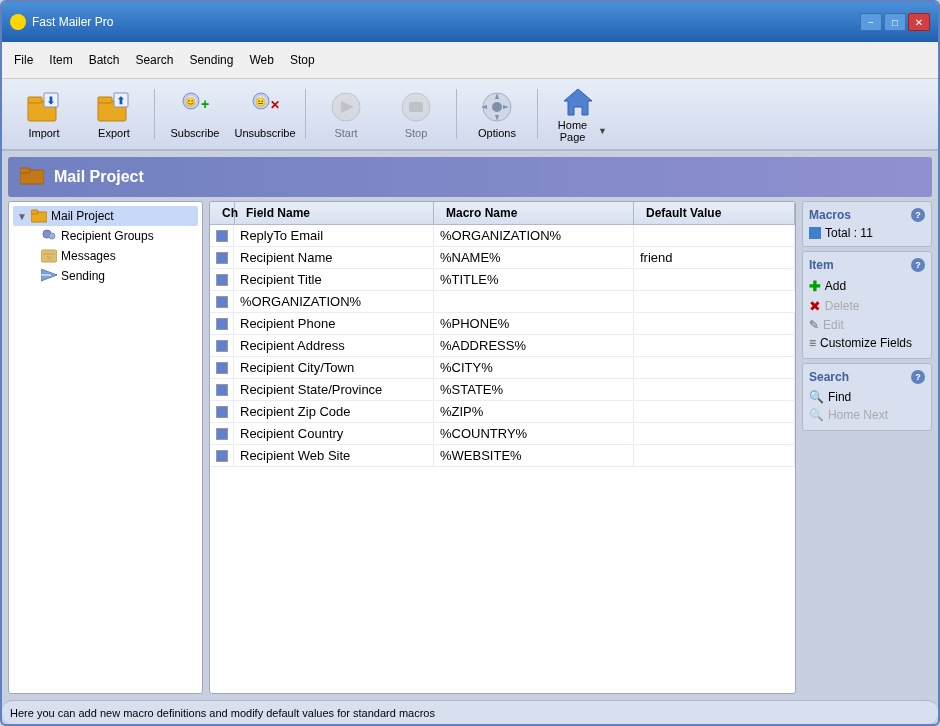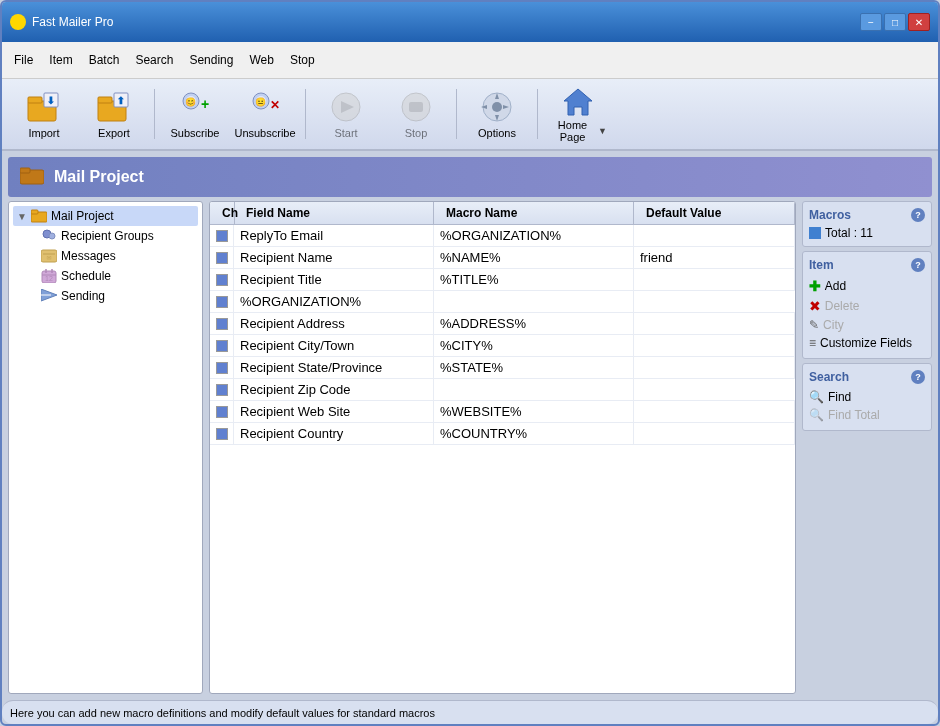--- a/index.html
+++ b/index.html
@@ -501,32 +501,20 @@
               <rect x="0" y="1" width="16" height="12" rx="2" fill="#e0c070" stroke="#c0a050" stroke-width="1"></rect>
               <line x1="2" y1="5" x2="14" y2="5" stroke="#c0a050" stroke-width="1"></line>
               <text x="8" y="11" font-size="6" fill="#c0a050" text-anchor="middle">✉</text>
             </svg>
           </span>
           <span>Messages</span>
         </div>
         <div class="tree-item tree-child">
           <span class="tree-icon">
             <svg width="16" height="14" viewBox="0 0 16 14">
-              <rect x="1" y="2" width="14" height="12" rx="2" fill="#d0a8d8" stroke="#b088b8" stroke-width="1"></rect>
-              <line x1="5" y1="0" x2="5" y2="4" stroke="#b088b8" stroke-width="1.5"></line>
-              <line x1="11" y1="0" x2="11" y2="4" stroke="#b088b8" stroke-width="1.5"></line>
-              <line x1="1" y1="6" x2="15" y2="6" stroke="#b088b8" stroke-width="1"></line>
-              <text x="8" y="12" font-size="7" fill="#b088b8" text-anchor="middle">12</text>
-            </svg>
-          </span>
-          <span>Schedule</span>
-        </div>
-        <div class="tree-item tree-child">
-          <span class="tree-icon">
-            <svg width="16" height="14" viewBox="0 0 16 14">
               <polygon points="0,12 16,6 0,0" fill="#80a0d8" stroke="#6080b8" stroke-width="1"></polygon>
               <line x1="0" y1="6" x2="10" y2="6" stroke="white" stroke-width="1"></line>
             </svg>
           </span>
           <span>Sending</span>
         </div>
       </div>
 
       <div class="data-grid-container">
         <div class="data-grid-header">
@@ -564,20 +552,28 @@
       <div class="data-cell checkbox-cell">
         <div class="small-checkbox"></div>
       </div>
       <div class="data-cell">%ORGANIZATION%</div>
       <div class="data-cell"></div>
     </div>
             <div class="data-row">
       <div class="data-cell checkbox-cell">
         <div class="small-checkbox"></div>
       </div>
+      <div class="data-cell">Recipient Phone</div>
+      <div class="data-cell">%PHONE%</div>
+      <div class="data-cell"></div>
+    </div>
+            <div class="data-row">
+      <div class="data-cell checkbox-cell">
+        <div class="small-checkbox"></div>
+      </div>
       <div class="data-cell">Recipient Address</div>
       <div class="data-cell">%ADDRESS%</div>
       <div class="data-cell"></div>
     </div>
             <div class="data-row">
       <div class="data-cell checkbox-cell">
         <div class="small-checkbox"></div>
       </div>
       <div class="data-cell">Recipient City/Town</div>
       <div class="data-cell">%CITY%</div>
@@ -589,36 +585,37 @@
       </div>
       <div class="data-cell">Recipient State/Province</div>
       <div class="data-cell">%STATE%</div>
       <div class="data-cell"></div>
     </div>
             <div class="data-row">
       <div class="data-cell checkbox-cell">
         <div class="small-checkbox"></div>
       </div>
       <div class="data-cell">Recipient Zip Code</div>
+      <div class="data-cell">%ZIP%</div>
+      <div class="data-cell"></div>
+    </div>
+            <div class="data-row">
+      <div class="data-cell checkbox-cell">
+        <div class="small-checkbox"></div>
+      </div>
+      <div class="data-cell">Recipient Country</div>
+      <div class="data-cell">%COUNTRY%</div>
       <div class="data-cell"></div>
     </div>
             <div class="data-row">
       <div class="data-cell checkbox-cell">
         <div class="small-checkbox"></div>
       </div>
       <div class="data-cell">Recipient Web Site</div>
       <div class="data-cell">%WEBSITE%</div>
-      <div class="data-cell"></div>
-    </div>
-            <div class="data-row">
-      <div class="data-cell checkbox-cell">
-        <div class="small-checkbox"></div>
-      </div>
-      <div class="data-cell">Recipient Country</div>
-      <div class="data-cell">%COUNTRY%</div>
       <div class="data-cell"></div>
     </div>
           </div>
       </div>
 
       <div class="right-panel">
 
         <div class="right-section">
           <div class="right-section-header">
             <span>Macros</span>
@@ -638,40 +635,40 @@
           <div class="section-action">
             <span class="action-icon-add">✚</span>
             <span>Add</span>
           </div>
           <div class="section-action disabled">
             <span class="action-icon-del">✖</span>
             <span>Delete</span>
           </div>
           <div class="section-action disabled">
             <span class="action-icon-edit">✎</span>
-            <span>City</span>
+            <span>Edit</span>
           </div>
           <div class="section-action">
             <span class="action-icon-custom">≡</span>
             <span>Customize Fields</span>
           </div>
         </div>
 
         <div class="right-section">
           <div class="right-section-header">
             <span>Search</span>
             <div class="help-icon">?</div>
           </div>
           <div class="section-action">
             <span class="action-icon-find">🔍</span>
             <span>Find</span>
           </div>
           <div class="section-action disabled">
             <span class="action-icon-find" style="opacity:0.5;">🔍</span>
-            <span>Find Total</span>
+            <span>Home Next</span>
           </div>
         </div>
       </div>
     </div>
   </div>
 
   <div class="status-bar">
     <span>Here you can add new macro definitions and modify default values for standard macros</span>
   </div>
 </div>

